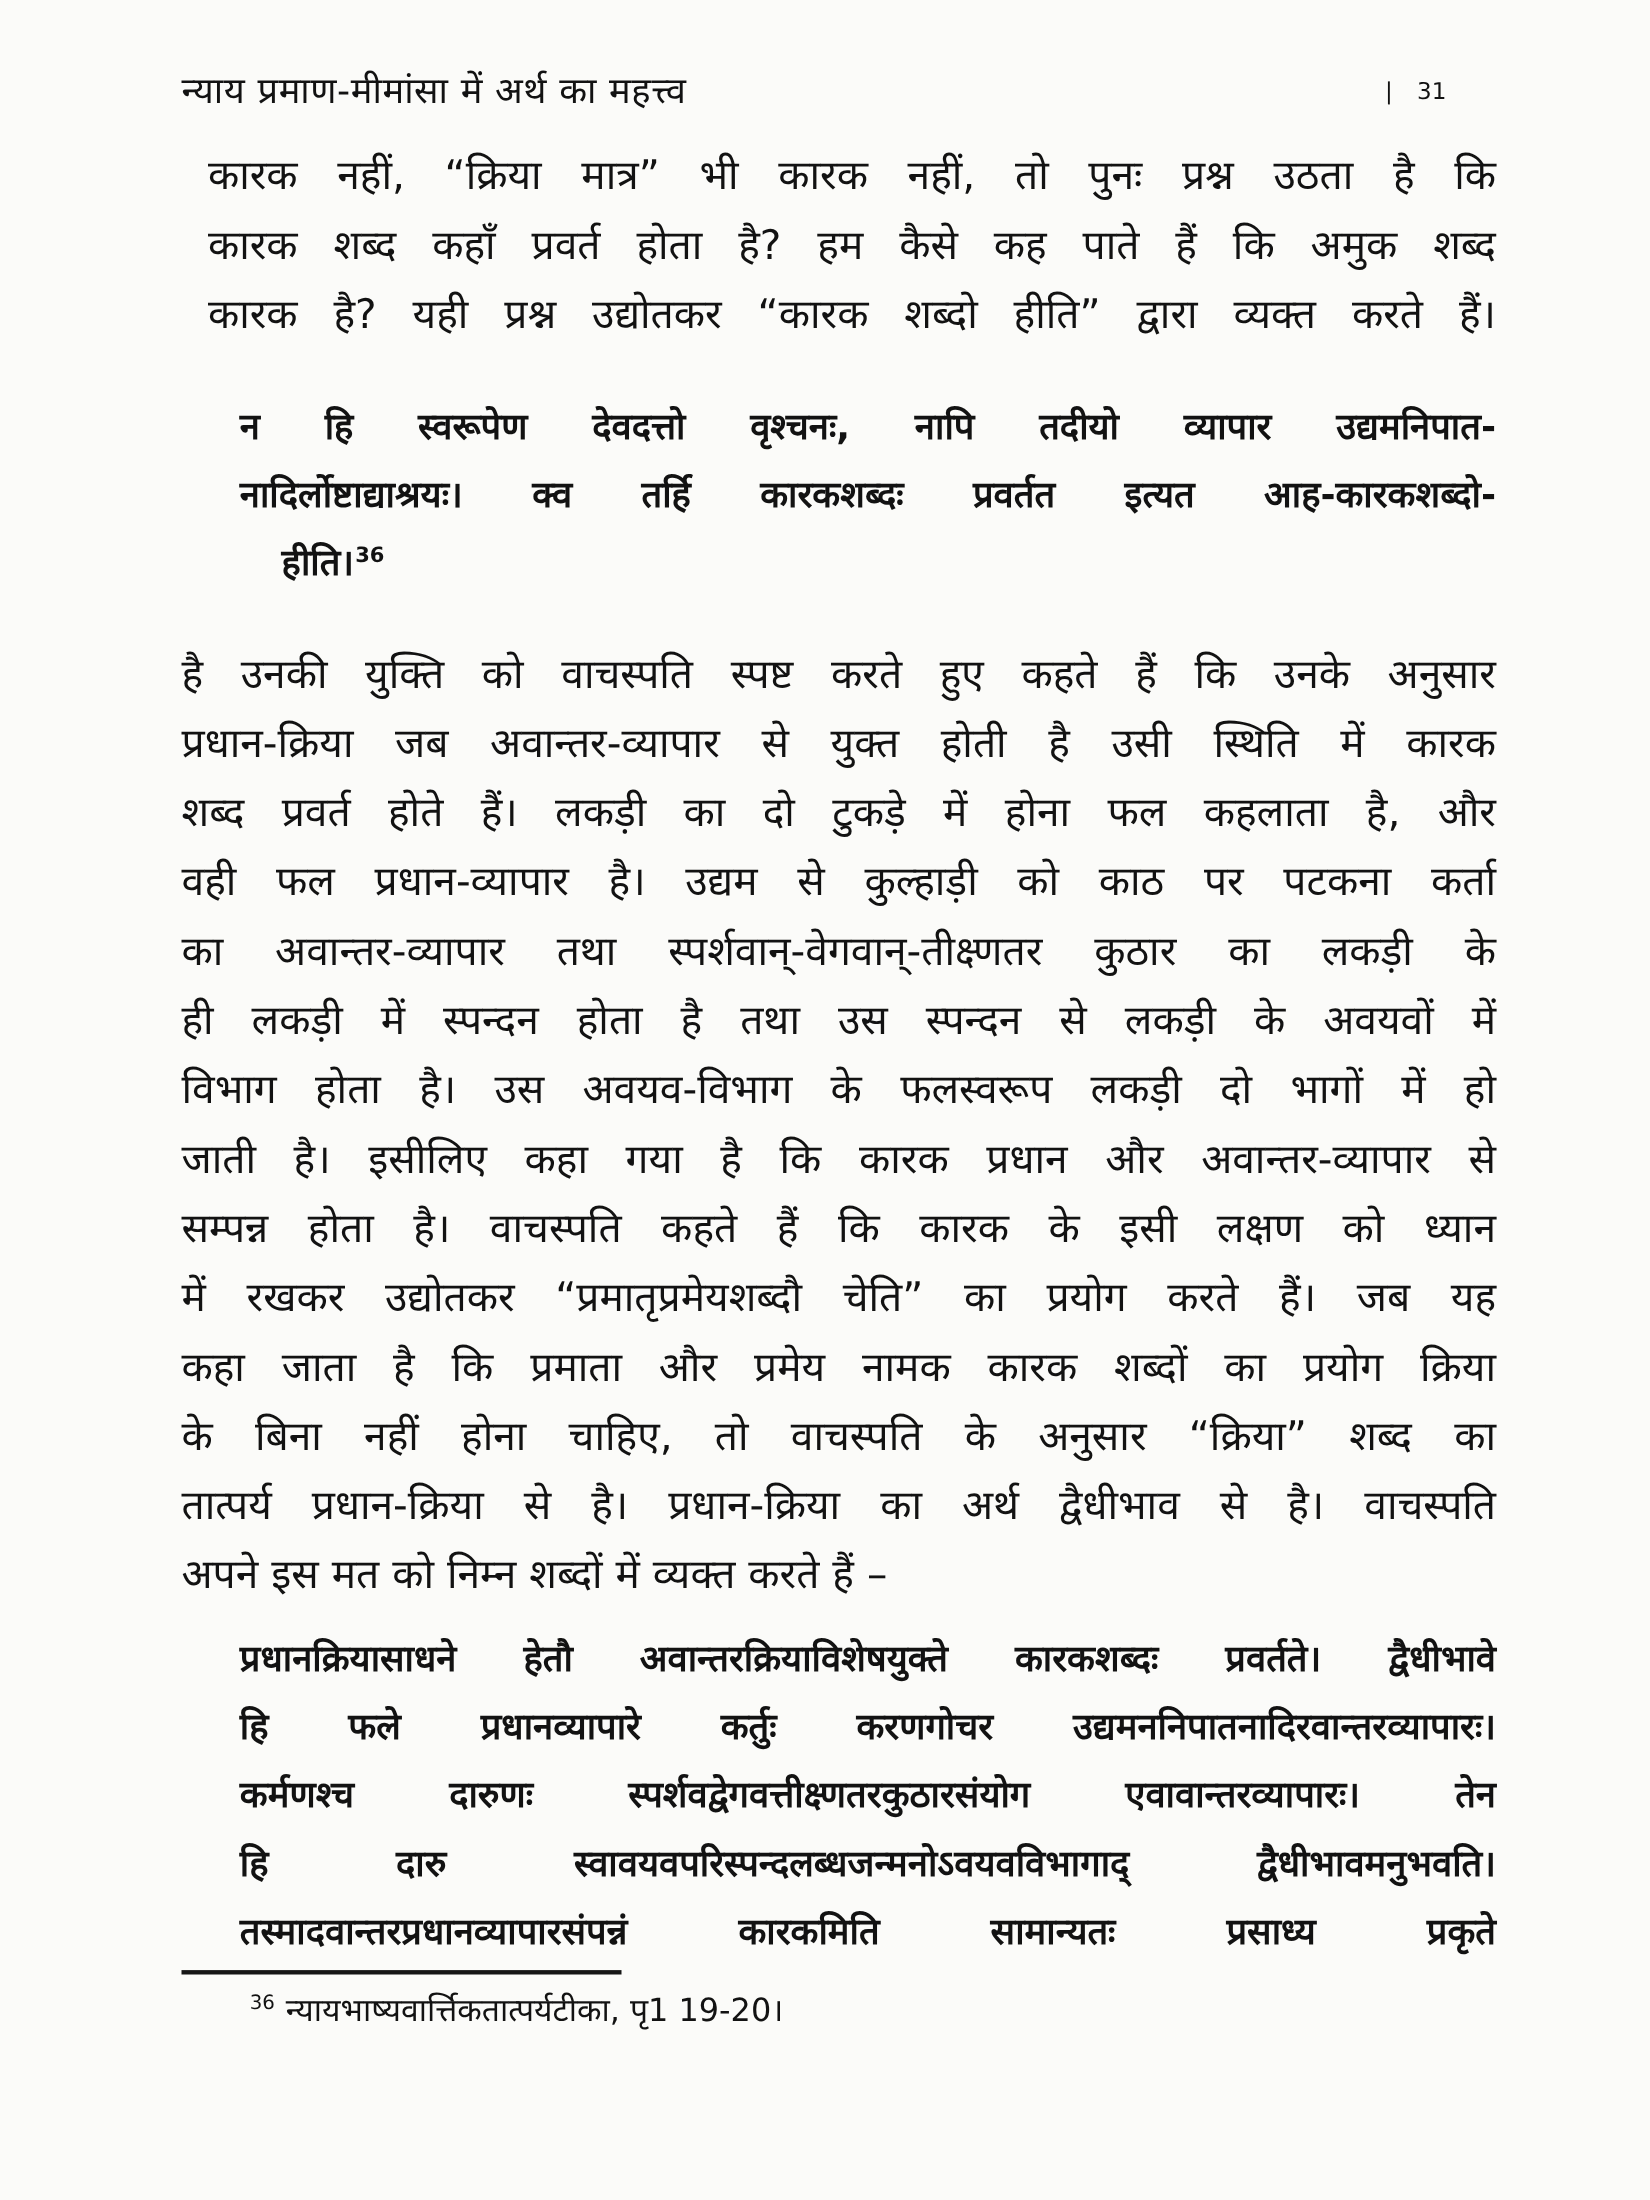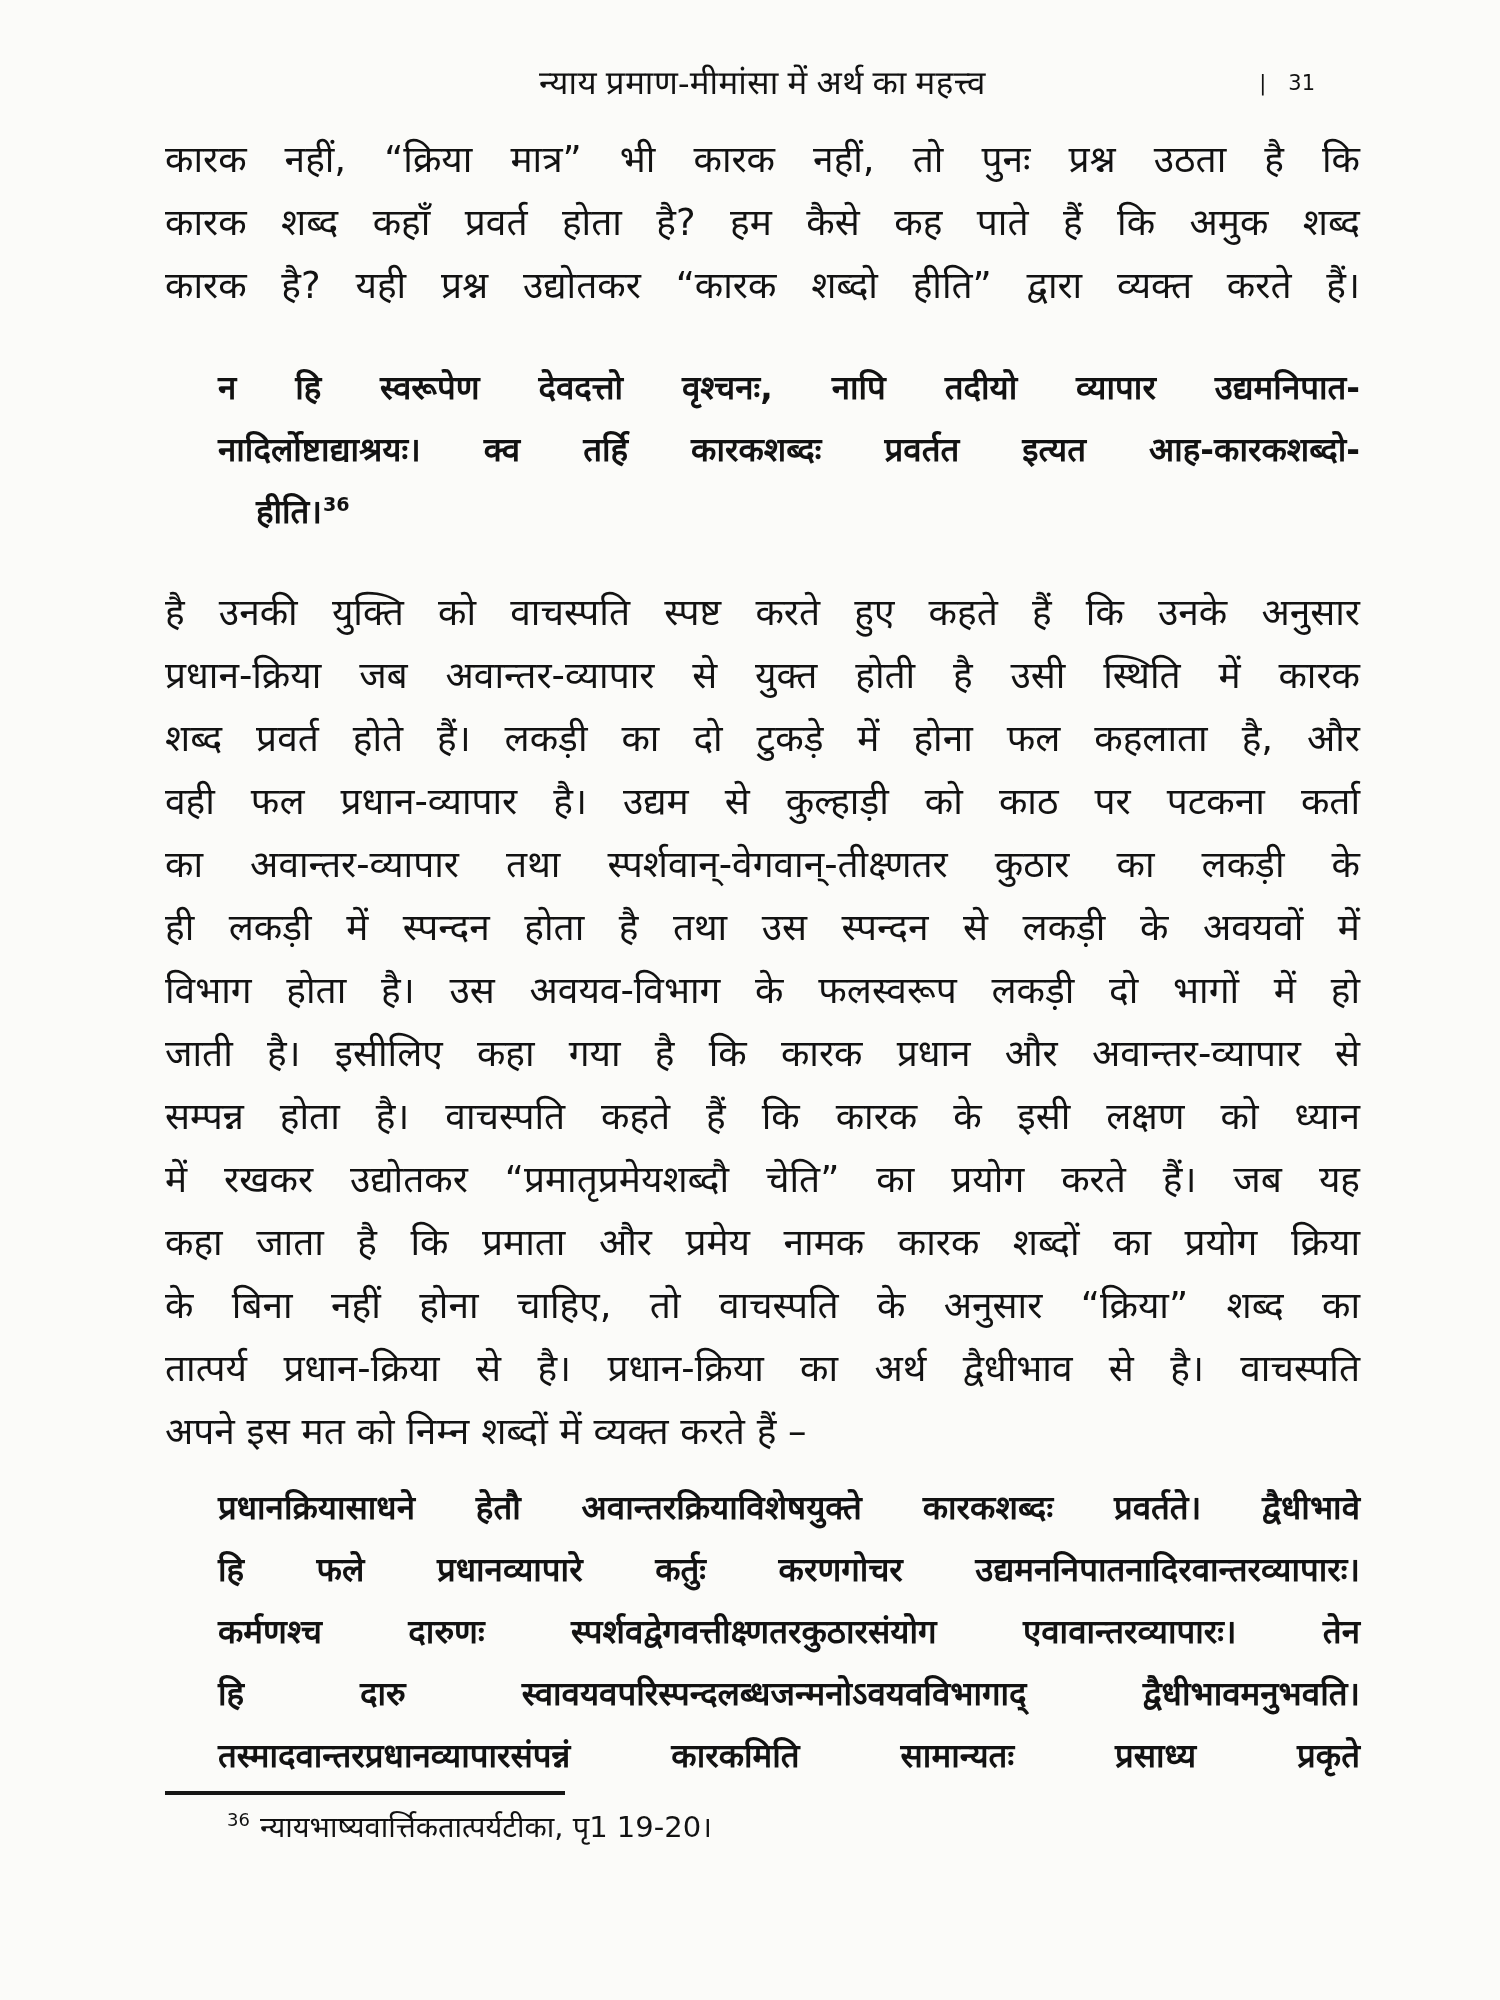--- a/index.html
+++ b/index.html
@@ -24,41 +24,39 @@
     position: absolute;
     left: 165px;
     top: 58px;
     width: 1195px;
   }
   .running-header {
     position: relative;
     height: 50px;
   }
   .running-header .title {
-    text-align: center;
     font-size: 33px;
     line-height: 50px;
     letter-spacing: 0.5px;
-    font-family: Liberation Serif, serif;
   }
   .running-header .pageno {
     position: absolute;
     right: 45px;
     top: 0;
     font-size: 21px;
     line-height: 50px;
     white-space: nowrap;
   }
   .running-header .pageno .bar {
     margin-right: 22px;
   }
   .para {
     margin: 0;
   }
-  .para-1 { margin-top: 20px; }
+  .para-1 { margin-top: 20px; margin-left: 24px; }
   .para-2 { margin-top: 38px; }
   .line {
     font-size: 37px;
     line-height: 63px;
     text-align: justify;
     text-align-last: justify;
     white-space: normal;
   }
   .line.left {
     text-align: center;

